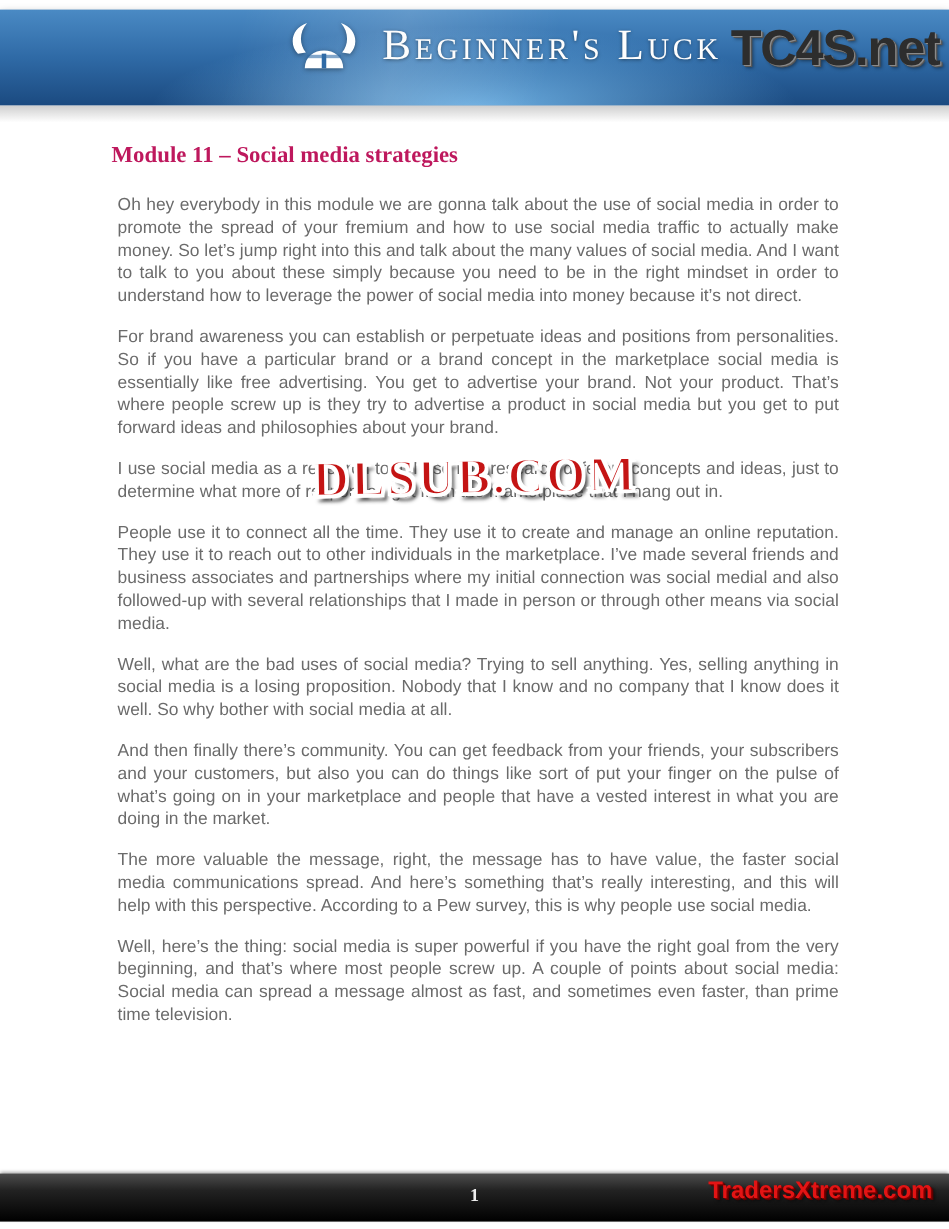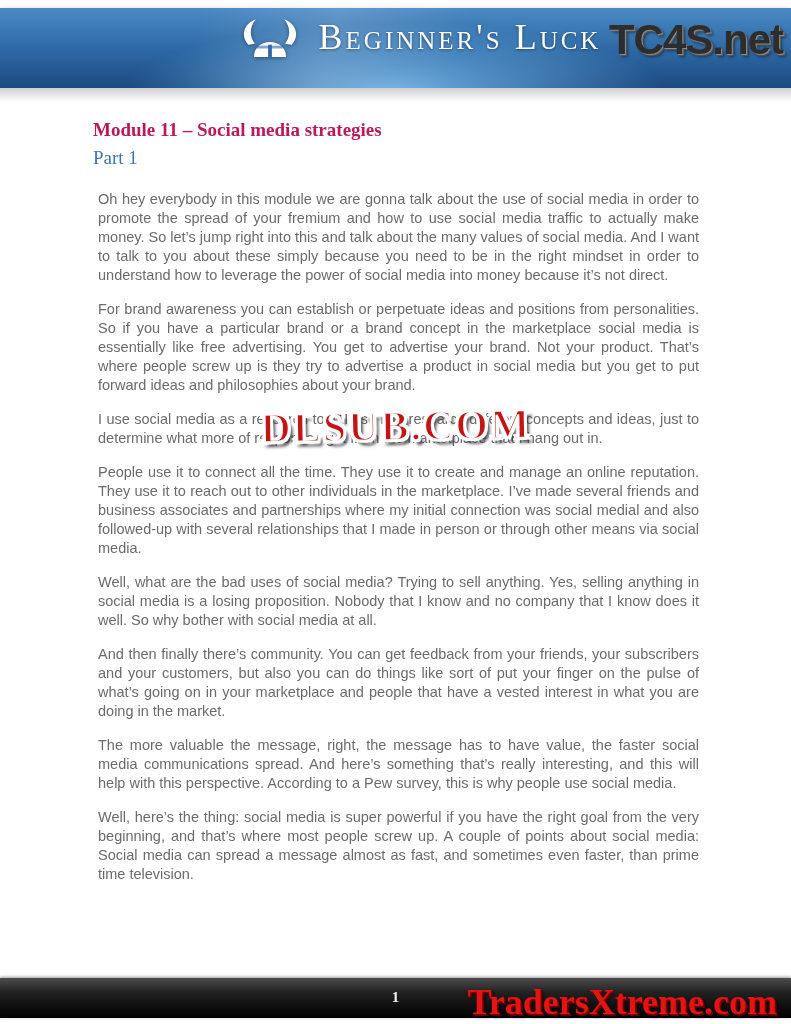--- a/index.html
+++ b/index.html
@@ -84,22 +84,22 @@
     background: linear-gradient(180deg, #4d4d4d 0%, #222 35%, #000 100%);
     box-shadow: 0 -1px 3px rgba(0,0,0,0.4);
   }
   .page-num {
     position:absolute; left:50%; top:11px; transform:translateX(-50%);
     color:#efefef; font-size:15px; font-weight:bold;
     font-family:"Liberation Serif", serif;
   }
   .footer-watermark {
     position:absolute; right:14px; top:3px;
-    font-size:36px; font-weight:bold; color:#e31414;
-    font-family:Liberation Serif, serif; letter-spacing:0;
+    font-size:20px; font-weight:bold; color:#e31414;
+    font-family:Liberation Sans, sans-serif; letter-spacing:0;
     text-shadow: 1px 1px 0 #7e0000, 2px 2px 0 #5a0000, 3px 3px 3px rgba(0,0,0,0.6);
   }
 </style>
 </head>
 <body>
 
 <div class="page">
 
   <div class="banner"></div>
   <div class="banner-under-strip"></div>
@@ -114,21 +114,20 @@
         <path d="M18,43 C18,22 52,22 52,43 Z" fill="#ffffff"></path>
         <rect x="33" y="30" width="4" height="13" fill="#2f6aa6"></rect>
         <rect x="20" y="31" width="30" height="3" fill="#2f6aa6" opacity="0.6"></rect>
       </svg>
     </span>
     <span class="logo-text">Beginner's Luck</span>
   </div>
 
   <div class="content">
     <h1>Module 11 – Social media strategies</h1>
-    <h2>Part 1</h2>
 
     <p class="first">Oh hey everybody in this module we are gonna talk about the use of social media in order to promote the spread of your fremium and how to use social media traffic to actually make money. So let’s jump right into this and talk about the many values of social media. And I want to talk to you about these simply because you need to be in the right mindset in order to understand how to leverage the power of social media into money because it’s not direct.</p>
     <p>For brand awareness you can establish or perpetuate ideas and positions from personalities. So if you have a particular brand or a brand concept in the marketplace social media is essentially like free advertising. You get to advertise your brand. Not your product. That’s where people screw up is they try to advertise a product in social media but you get to put forward ideas and philosophies about your brand.</p>
 
     <div class="p-wrap">
       <p>I use social media as a research tool. I use it to research different concepts and ideas, just to determine what more of response I get from the marketplace that I hang out in.</p>
       <div class="dlsub">DLSUB.COM</div>
     </div>
 
     <p>People use it to connect all the time. They use it to create and manage an online reputation. They use it to reach out to other individuals in the marketplace. I’ve made several friends and business associates and partnerships where my initial connection was social medial and also followed-up with several relationships that I made in person or through other means via social media.</p>

